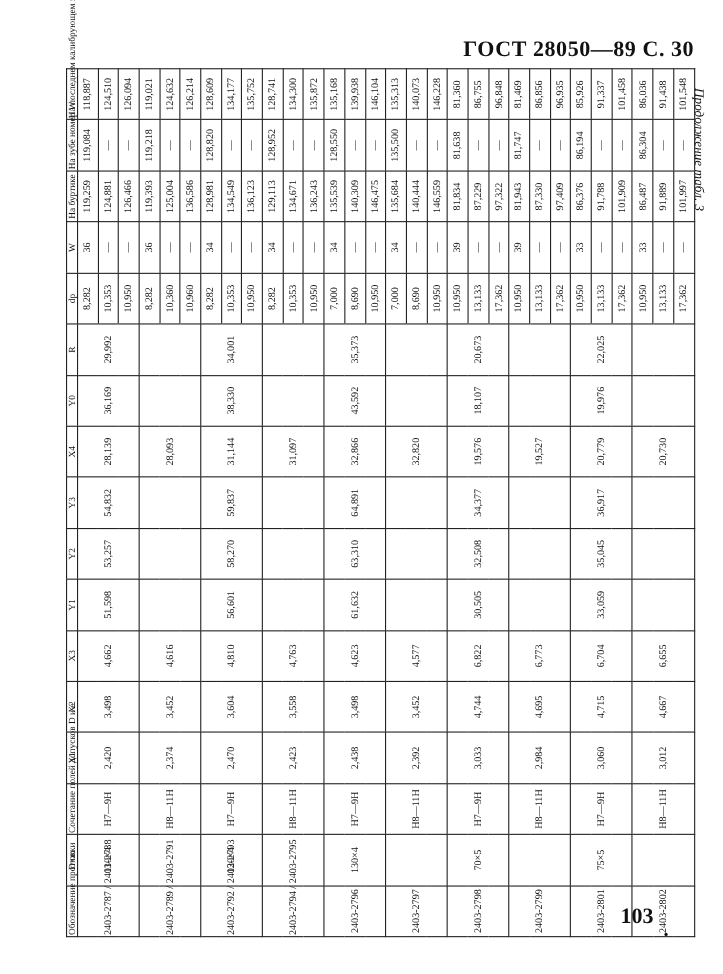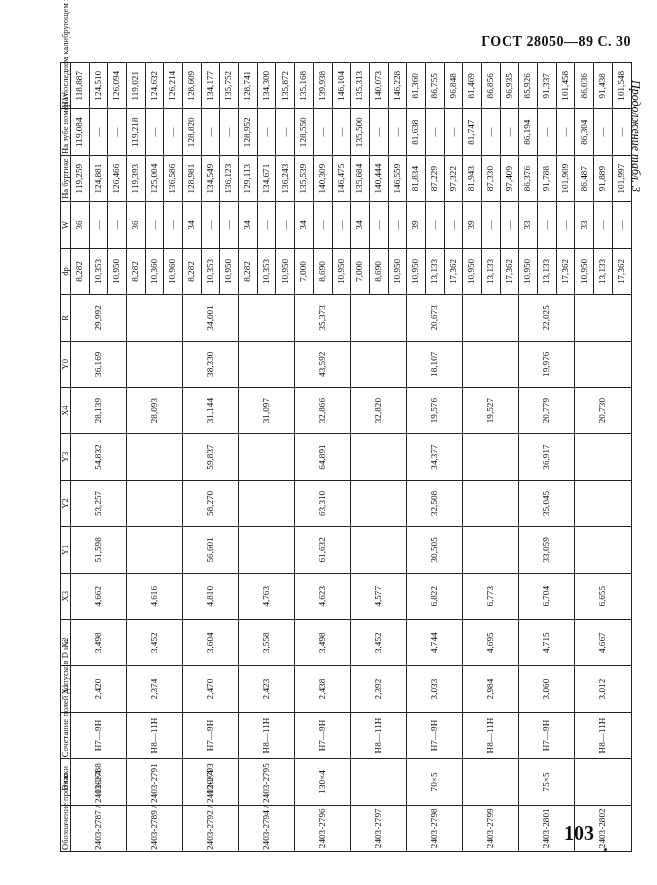--- a/index.html
+++ b/index.html
@@ -1,17 +1,17 @@
 <!DOCTYPE html>
 <html><head>
 <meta charset="utf-8">
 <style>
   html,body{margin:0;padding:0;background:#fff;}
   body{width:657px;height:885px;position:relative;overflow:hidden;font-family:"Liberation Serif","DejaVu Serif",serif;color:#111;}
-  .hdr{position:absolute;right:26px;top:34px;font-weight:bold;font-size:14px;letter-spacing:.5px;}
+  .hdr{position:absolute;right:26px;top:34px;font-weight:bold;font-size:20px;letter-spacing:.5px;}
   .cont{position:absolute;right:14px;top:80px;writing-mode:vertical-rl;font-style:italic;font-size:12px;}
   .pageno{position:absolute;left:564px;top:822px;font-size:20px;font-weight:bold;}
   .dot{position:absolute;left:604px;top:848px;width:3px;height:3px;background:#111;border-radius:2px;}
   
   .tblwrap{position:absolute;left:60px;top:62px;width:572px;height:790px;}
   table{border-collapse:collapse;font-size:9.2px;position:absolute;left:0;top:0;transform-origin:0 0;transform:translate(0px,790px) rotate(-90deg);width:790px;height:572px;table-layout:fixed;}
   td,th{border:1px solid #222;padding:0 1px;text-align:center;white-space:nowrap;font-weight:normal;line-height:1.05;}
   th{font-size:8.5px;}
   td.g{border-top:none;border-bottom:none;}
 </style>

